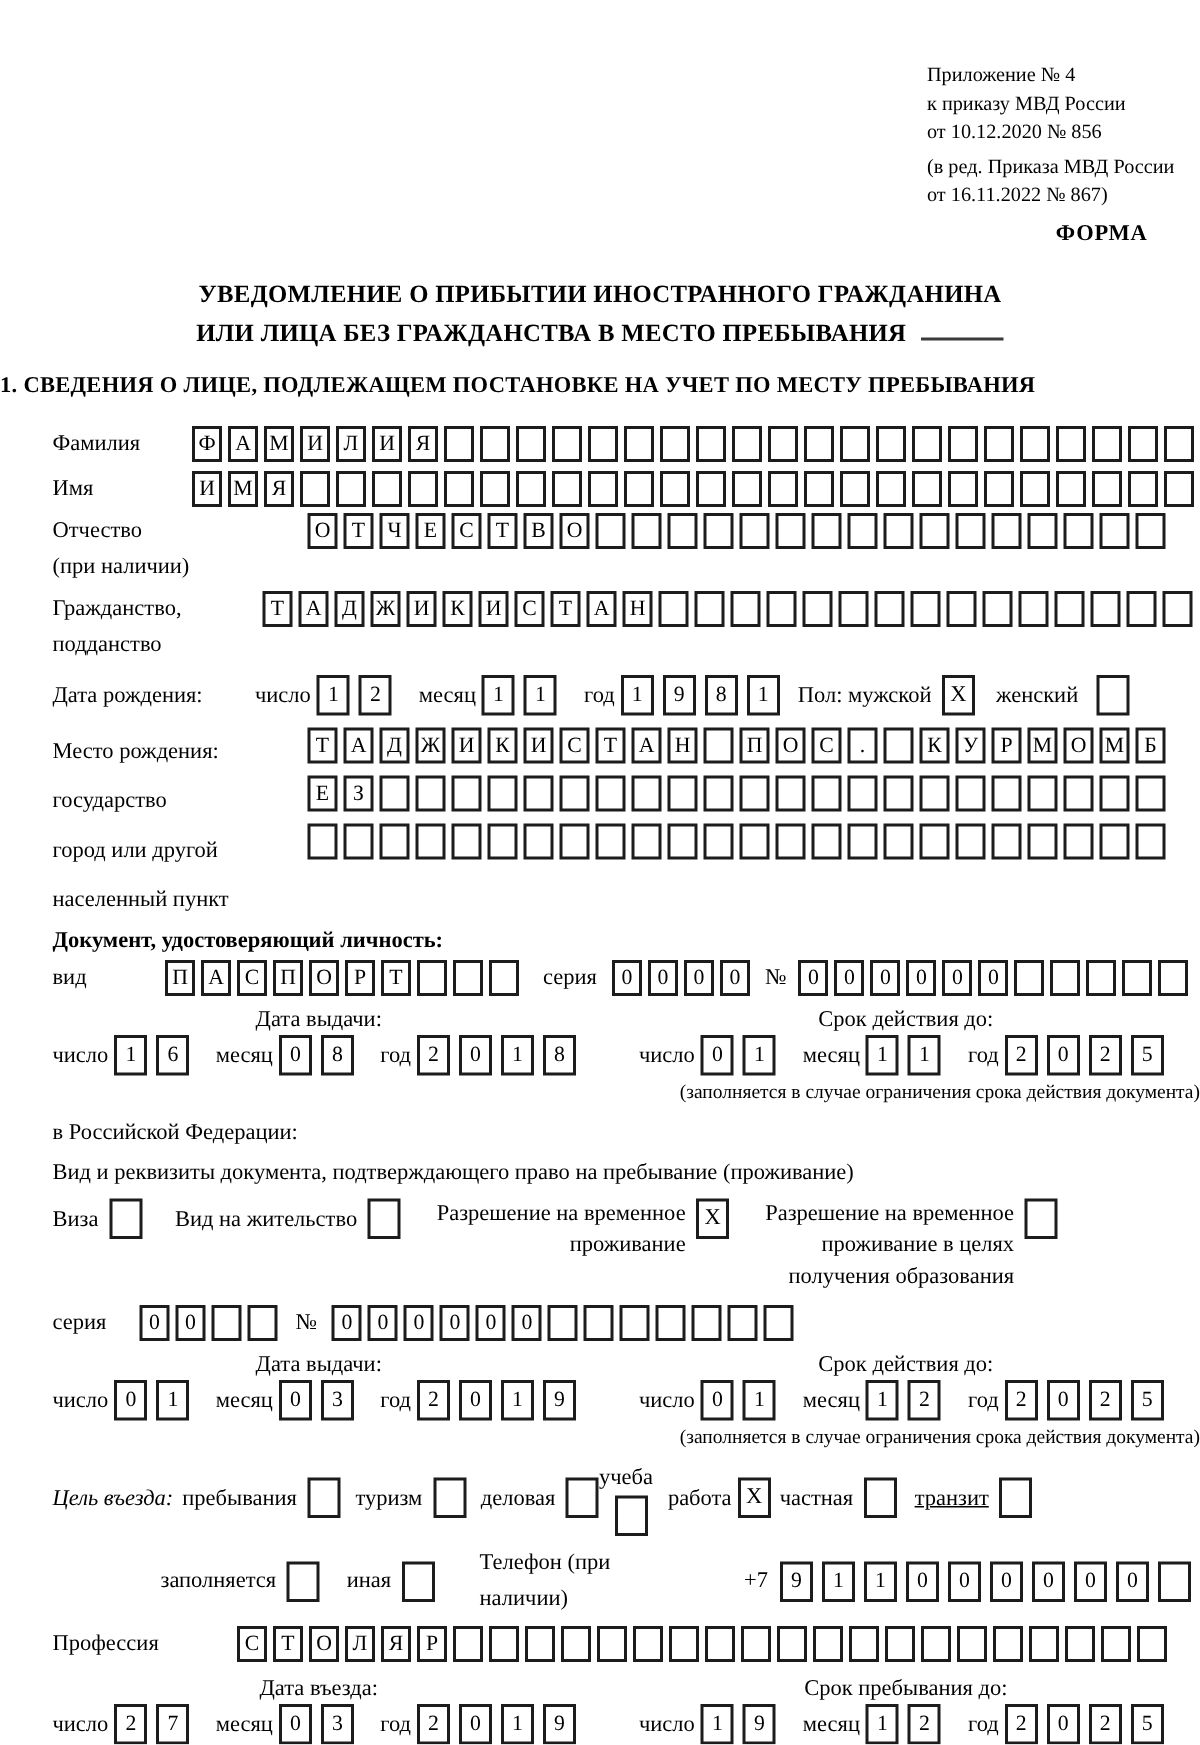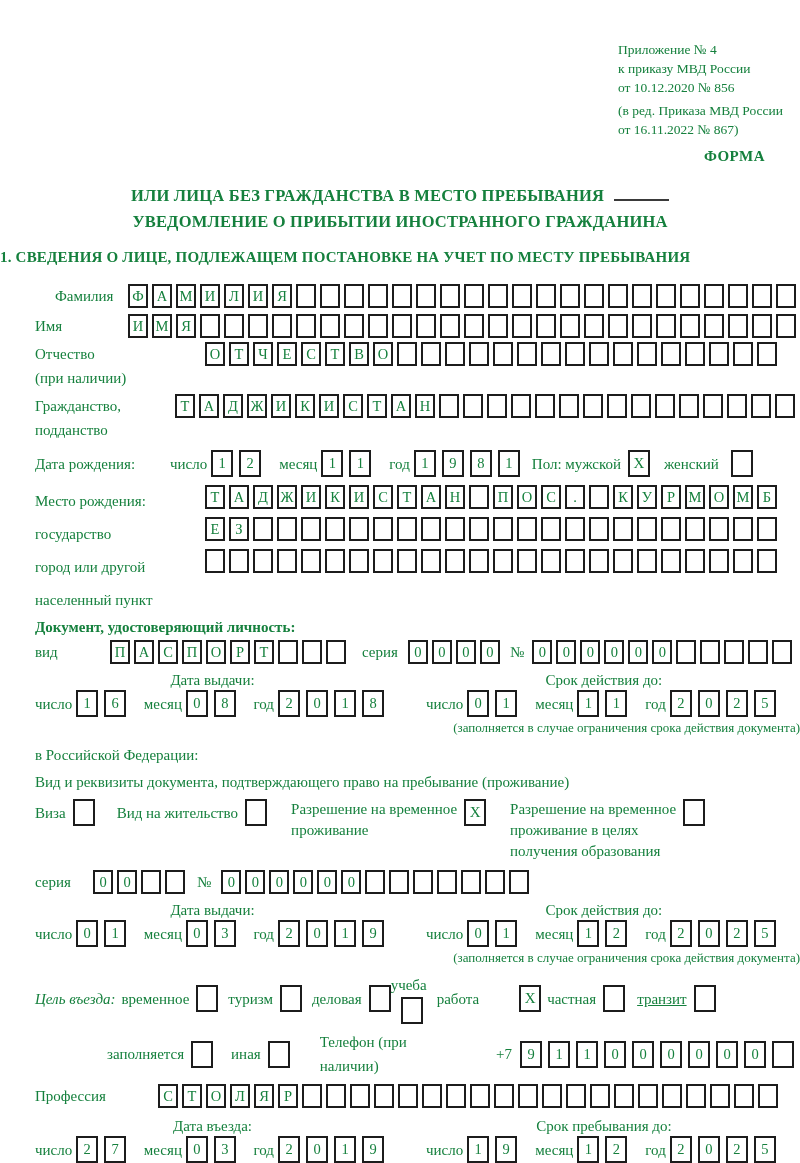--- a/index.html
+++ b/index.html
@@ -1,19 +1,19 @@
 <!DOCTYPE html>
 <html><head>
 <meta charset="utf-8">
 <style>
   * { margin:0; padding:0; box-sizing:content-box; }
   html,body { background:#fff; }
   .page {
     position:relative; width:800px; height:1163px; background:#fff;
-    font-family:"Liberation Serif","DejaVu Serif",serif; color:#15803d;
+    font-family:"Liberation Serif","DejaVu Serif",serif; color:#000000;
     overflow:hidden;
   }
   
   .doc-header { position:absolute; left:618px; top:40px; font-size:13.5px; line-height:19px; }
   .doc-header .amend { margin-top:4px; }
   .form-label { position:absolute; top:148px; right:35px; font-weight:bold; font-size:15px; letter-spacing:.5px; }
   
   .title { position:absolute; top:183px; left:0; width:100%; text-align:center;
            font-weight:bold; font-size:16.5px; line-height:26px; letter-spacing:.2px; }
   .title-underline { display:inline-block; width:55px; border-bottom:2px solid #3a3a3a; margin-left:10px; vertical-align:baseline; }
@@ -45,47 +45,47 @@
   .dp-cols { display:flex; align-items:flex-start; }
   .dp-left { width:355px; }
   .dp-right { padding-left:36px; }
   .dp-head { text-align:center; line-height:20px; }
   .dp-note { text-align:right; font-size:13px; line-height:18px; margin-top:2px; }
   .mb2{margin-bottom:2px;} .mb4{margin-bottom:4px;} .mb6{margin-bottom:6px;}
   .mb8{margin-bottom:8px;}
   .center-bold { text-align:left; font-weight:bold; font-size:15px; }
   .opt { display:flex; align-items:center; }
   .opt .checkbox { margin-left:7px; }
-  .opt-col { text-align:left; line-height:21px; }
+  .opt-col { text-align:right; line-height:21px; }
 </style>
 </head>
 <body>
 
 <div class="page">
 
   <div class="doc-header">
     <div>Приложение № 4</div>
     <div>к приказу МВД России</div>
     <div>от 10.12.2020 № 856</div>
     <div class="amend">(в ред. Приказа МВД России</div>
     <div>от 16.11.2022 № 867)</div>
   </div>
   <div class="form-label">ФОРМА</div>
 
   <div class="title">
+    <div>УВЕДОМЛЕНИЕ О ПРИБЫТИИ ИНОСТРАННОГО ГРАЖДАНИНА</div>
     <div><span>ИЛИ ЛИЦА БЕЗ ГРАЖДАНСТВА В МЕСТО ПРЕБЫВАНИЯ</span><span class="title-underline"></span></div>
-    <div>УВЕДОМЛЕНИЕ О ПРИБЫТИИ ИНОСТРАННОГО ГРАЖДАНИНА</div>
   </div>
 
   <div class="section-heading">1. СВЕДЕНИЯ О ЛИЦЕ, ПОДЛЕЖАЩЕМ ПОСТАНОВКЕ НА УЧЕТ ПО МЕСТУ ПРЕБЫВАНИЯ</div>
 
   <div class="form-body">
 
     <div class="row mb6">
-      <div class="lbl" style="width:93px;margin-left:20px;">Фамилия</div>
+      <div class="lbl" style="width:93px;">Фамилия</div>
       <div class="cells">
           <span class="cell">Ф</span>
           <span class="cell">А</span>
           <span class="cell">М</span>
           <span class="cell">И</span>
           <span class="cell">Л</span>
           <span class="cell">И</span>
           <span class="cell">Я</span>
           <span class="cell"></span>
           <span class="cell"></span>
@@ -529,36 +529,36 @@
               </span>
           </div>
         </div>
       </div>
       <div class="dp-note">(заполняется в случае ограничения срока действия документа)</div>
     </div>
 
     <div class="row mb6">
       <span class="lbl" style="margin-right:6px;font-style:italic;">Цель въезда:</span>
       <span class="opt">
-          <span class="lbl">временное</span>
+          <span class="lbl">пребывания</span>
           <span class="checkbox"></span>
         </span>
       <span class="opt" style="margin-left:10px;">
           <span class="lbl">туризм</span>
           <span class="checkbox"></span>
         </span>
       <span class="opt" style="margin-left:10px;">
           <span class="lbl">деловая</span>
           <span class="checkbox"></span>
         </span>
       <span class="opt" style="margin-left:0;flex-direction:column;">
           <span class="lbl">учеба</span>
           <span class="checkbox"></span>
         </span>
-      <span class="opt" style="margin-left:10px;gap:36px;">
+      <span class="opt" style="margin-left:10px;">
           <span class="lbl">работа</span>
           <span class="checkbox" style="margin-left:4px;">X</span>
         </span>
       <span class="opt" style="margin-left:6px;">
           <span class="lbl">частная</span>
           <span class="checkbox"></span>
         </span>
       <span class="opt" style="margin-left:12px;text-decoration:underline;">
           <span class="lbl">транзит</span>
           <span class="checkbox"></span>

